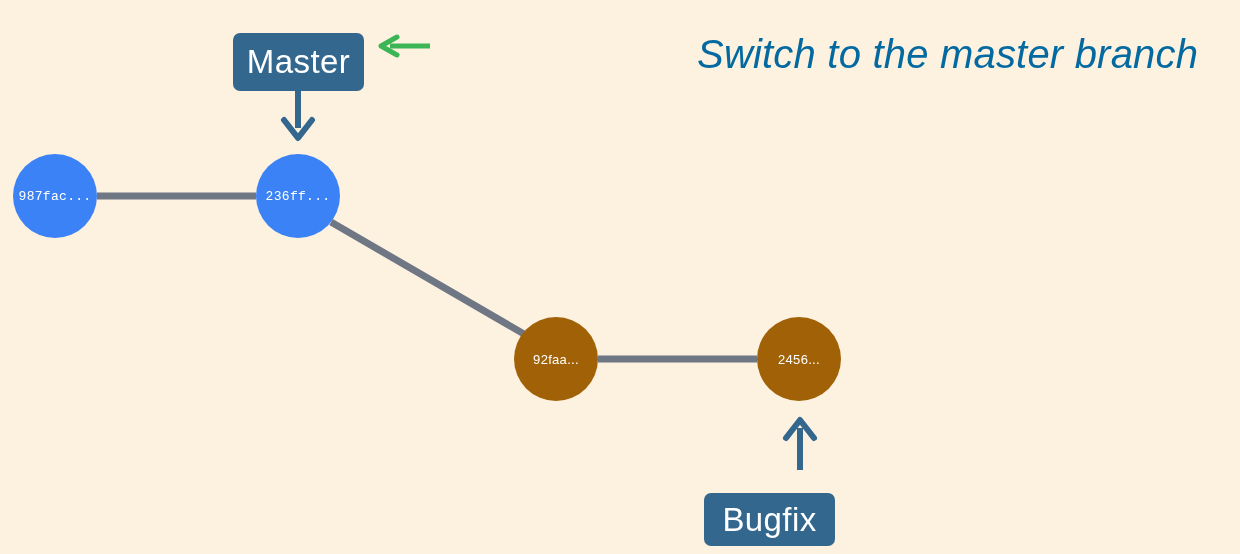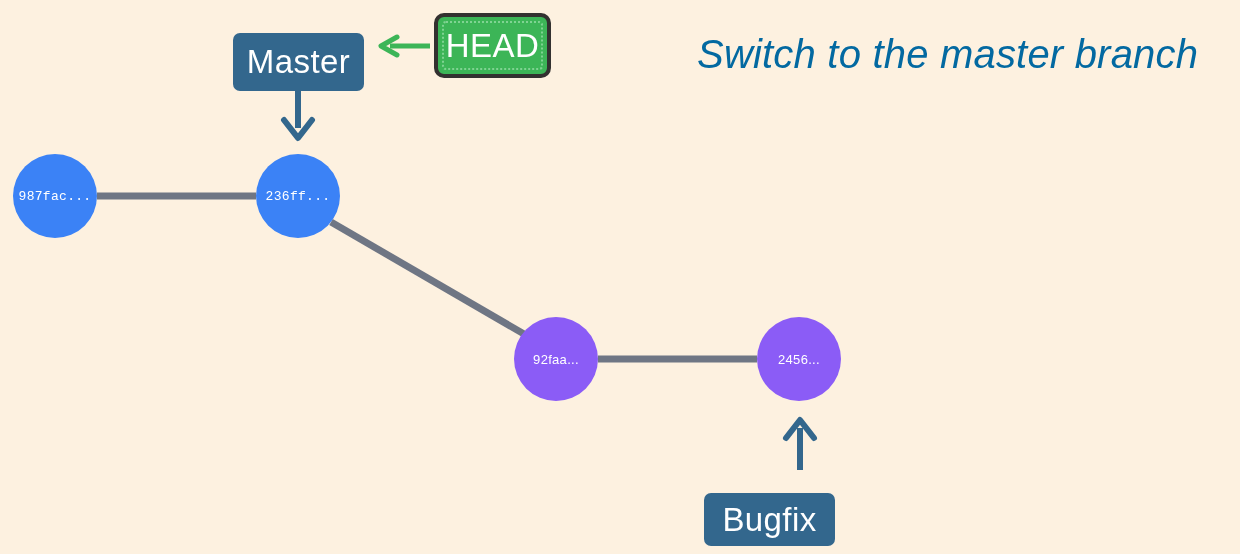--- a/index.html
+++ b/index.html
@@ -48,21 +48,21 @@
     border-radius: 50%;
     display: flex;
     align-items: center;
     justify-content: center;
     color: #ffffff;
     font-size: 13px;
     letter-spacing: 0.3px;
     user-select: none;
   }
   .node-purple { background: #3b82f6; font-family: Liberation Mono, monospace; }
-  .node-cyan   { background: #8b5cf6; }
+  .node-cyan   { background: #a16207; }
 
   
   .chip {
     position: absolute;
     background: #33678d;
     color: #ffffff;
     border-radius: 7px;
     display: flex;
     align-items: center;
     justify-content: center;
@@ -148,20 +148,16 @@
   </div>
 
   <div class="chip" style="left:233px; top:17px; width:131px; height:58px;">
     <span>Master</span>
   </div>
 
   <div class="chip" style="left:704px; top:477px; width:131px; height:53px;">
     <span>Bugfix</span>
   </div>
 
-  <div class="head-badge" style="left:434px; top:13px; width:117px; height:65px;">
-    <span class="head-badge-inner"></span>
-    <span class="head-badge-label">HEAD</span>
-  </div>
 
   <div class="headline">Switch to the master branch</div>
 
 </div>
 
 </body></html>

